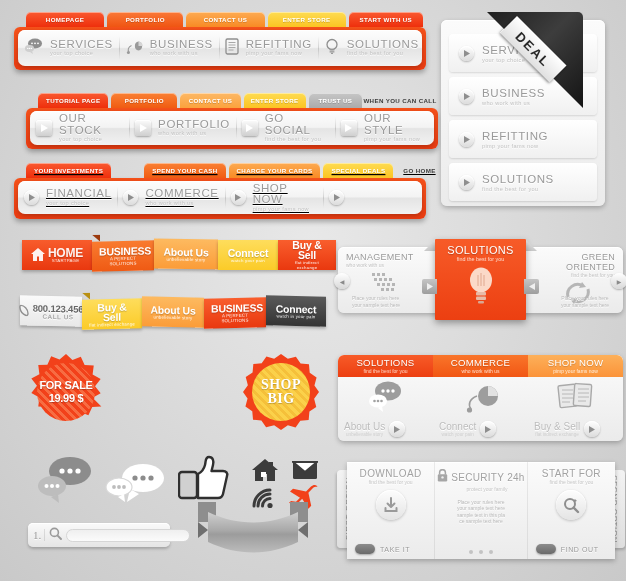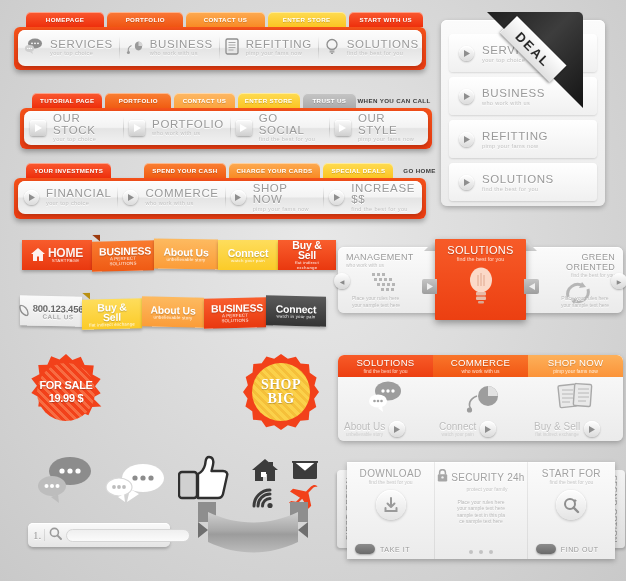--- a/index.html
+++ b/index.html
@@ -169,21 +169,21 @@
           </span>
           <span class="cell-txt">
             <span class="cell-title" style="display:block">SOLUTIONS</span>
             <span class="cell-sub" style="display:block">find the best for you</span>
           </span>
         </div>
       </div>
     </div>
   </div>
 
-  <div style="position:absolute;left:20px;top:93px;width:412px;">
+  <div style="position:absolute;left:26px;top:93px;width:412px;">
     <div class="tabrow">
       <div class="tab" style="background:linear-gradient(180deg,#fa5930,#ee2f0c);width:76px">TUTORIAL PAGE</div>
       <div class="tab" style="background:linear-gradient(180deg,#fa8034,#f05c12);width:72px">PORTFOLIO</div>
       <div class="tab" style="background:linear-gradient(180deg,#fdb865,#fba33d);width:66px">CONTACT US</div>
       <div class="tab" style="background:linear-gradient(180deg,#fedc52,#fbc423);width:62px">ENTER STORE</div>
       <div class="tab" style="background:linear-gradient(180deg,#c6c6c6,#ababab);width:58px">TRUST US</div>
       <div class="tab plain" style="width:70px">WHEN YOU CAN CALL</div>
     </div>
     <div style="background:linear-gradient(180deg,#f4511a,#e93b11);border-radius:6px;padding:3px 4px 4px 4px;box-shadow:0 3px 5px rgba(0,0,0,.28);">
       <div class="barbase" style="height:34px">
@@ -228,21 +228,21 @@
             </span>
           <span class="cell-txt">
             <span class="cell-title" style="display:block">OUR STYLE</span>
             <span class="cell-sub" style="display:block">pimp your fams now</span>
           </span>
         </div>
       </div>
     </div>
   </div>
 
-  <div style="position:absolute;left:14px;top:163px;width:412px;">
+  <div style="position:absolute;left:14px;top:163px;width:412px;text-decoration:underline;">
     <div class="tabrow">
       <div class="tab" style="background:linear-gradient(180deg,#fa5930,#ee2f0c);width:92px">YOUR INVESTMENTS</div>
       <div class="tab" style="background:linear-gradient(180deg,#fa8034,#f05c12);width:88px;margin-left:30px">SPEND YOUR CASH</div>
       <div class="tab" style="background:linear-gradient(180deg,#fdab52,#f88a24);width:92px">CHARGE YOUR CARDS</div>
       <div class="tab" style="background:linear-gradient(180deg,#fedc52,#fbc423);width:72px">SPECIAL DEALS</div>
       <div class="tab plain" style="width:46px">GO HOME</div>
     </div>
     <div style="background:linear-gradient(180deg,#f4511a,#e93b11);border-radius:6px;padding:3px 4px 5px 4px;box-shadow:0 3px 5px rgba(0,0,0,.28);">
       <div class="barbase" style="height:33px">
         <div class="cell">
@@ -277,24 +277,20 @@
             <span class="cell-title" style="display:block">SHOP NOW</span>
             <span class="cell-sub" style="display:block">pimp your fams now</span>
           </span>
         </div>
         <div class="cell">
           <span class="circ">
               <svg width="6" height="7" viewBox="0 0 6 7">
                 <path d="M0 0l6 3.5L0 7z" fill="#8e8e8e"></path>
               </svg>
             </span>
-          <span class="cell-txt">
-            <span class="cell-title" style="display:block">INCREASE $$</span>
-            <span class="cell-sub" style="display:block">find the best for you</span>
-          </span>
         </div>
       </div>
     </div>
   </div>
 
   <div class="card" style="position:absolute;left:441px;top:20px;width:164px;height:186px;overflow:hidden;">
     <div style="position:absolute;left:8px;top:14px;width:148px;height:38px;border-radius:4px;background:linear-gradient(180deg,#fff,#f0f0f0);box-shadow:0 1px 2px rgba(0,0,0,.13);display:flex;align-items:center;gap:8px;padding:0 10px;">
       <span class="circ">
           <svg width="6" height="7" viewBox="0 0 6 7">
             <path d="M0 0l6 3.5L0 7z" fill="#8e8e8e"></path>

